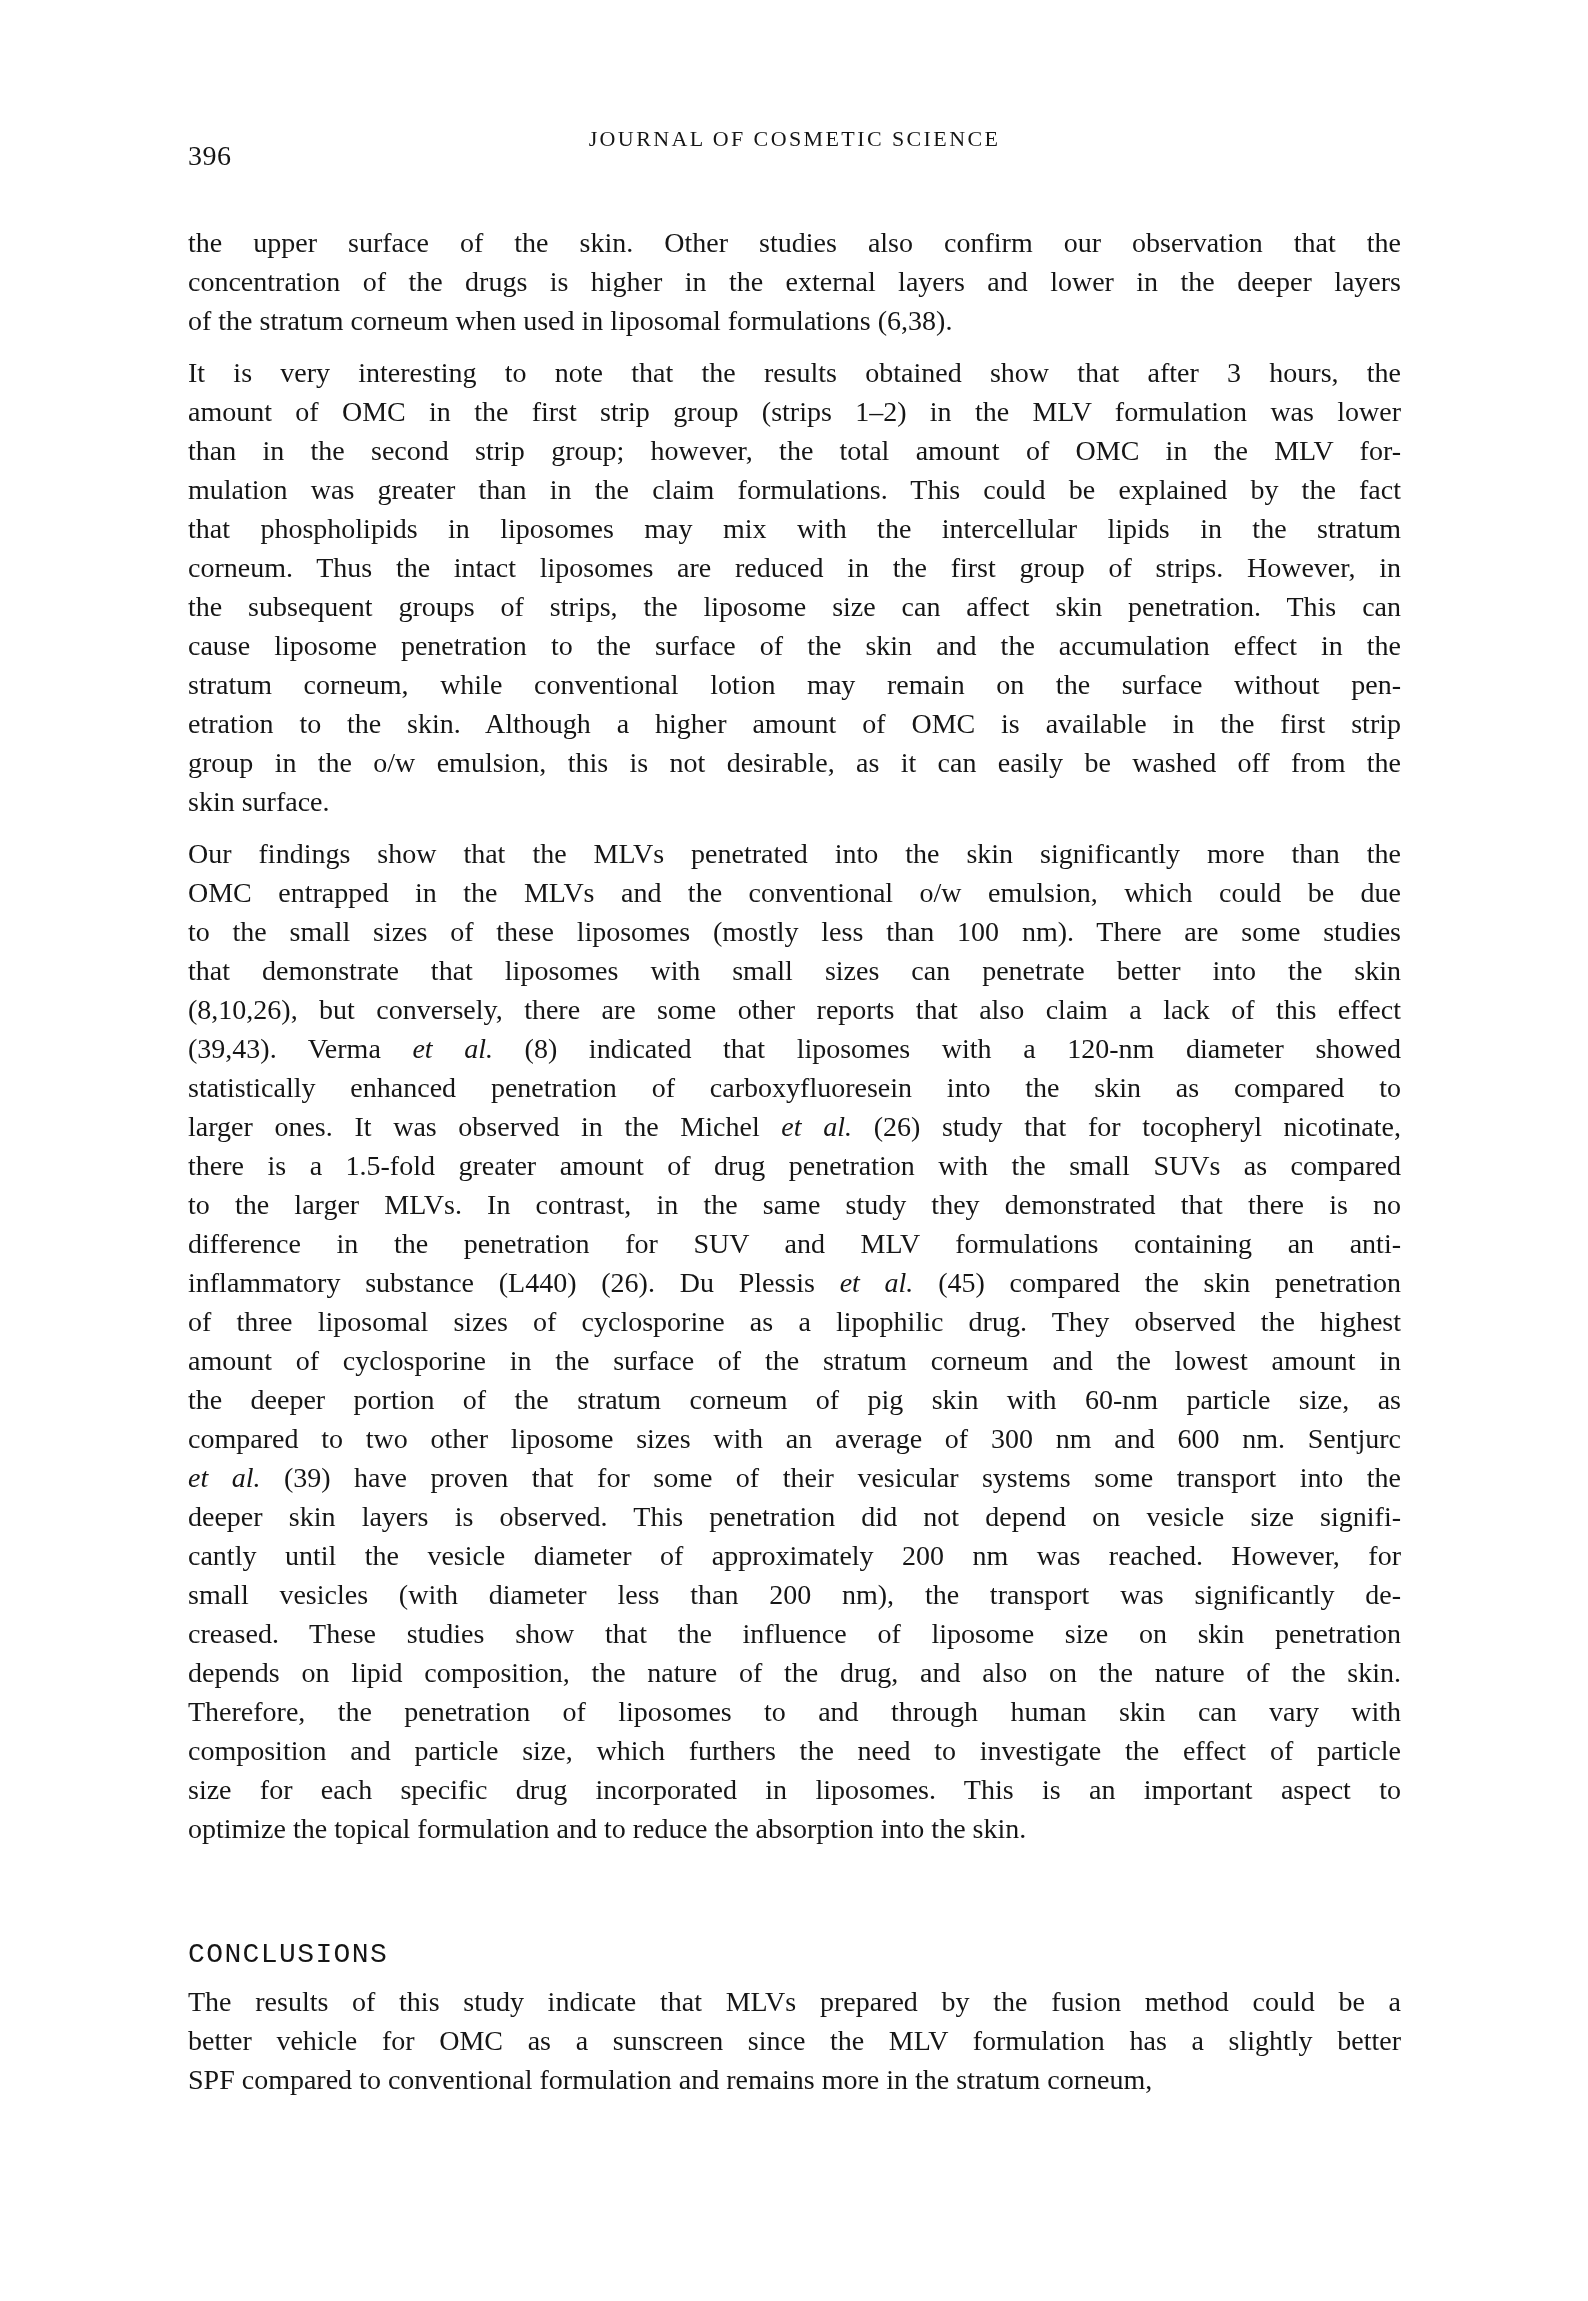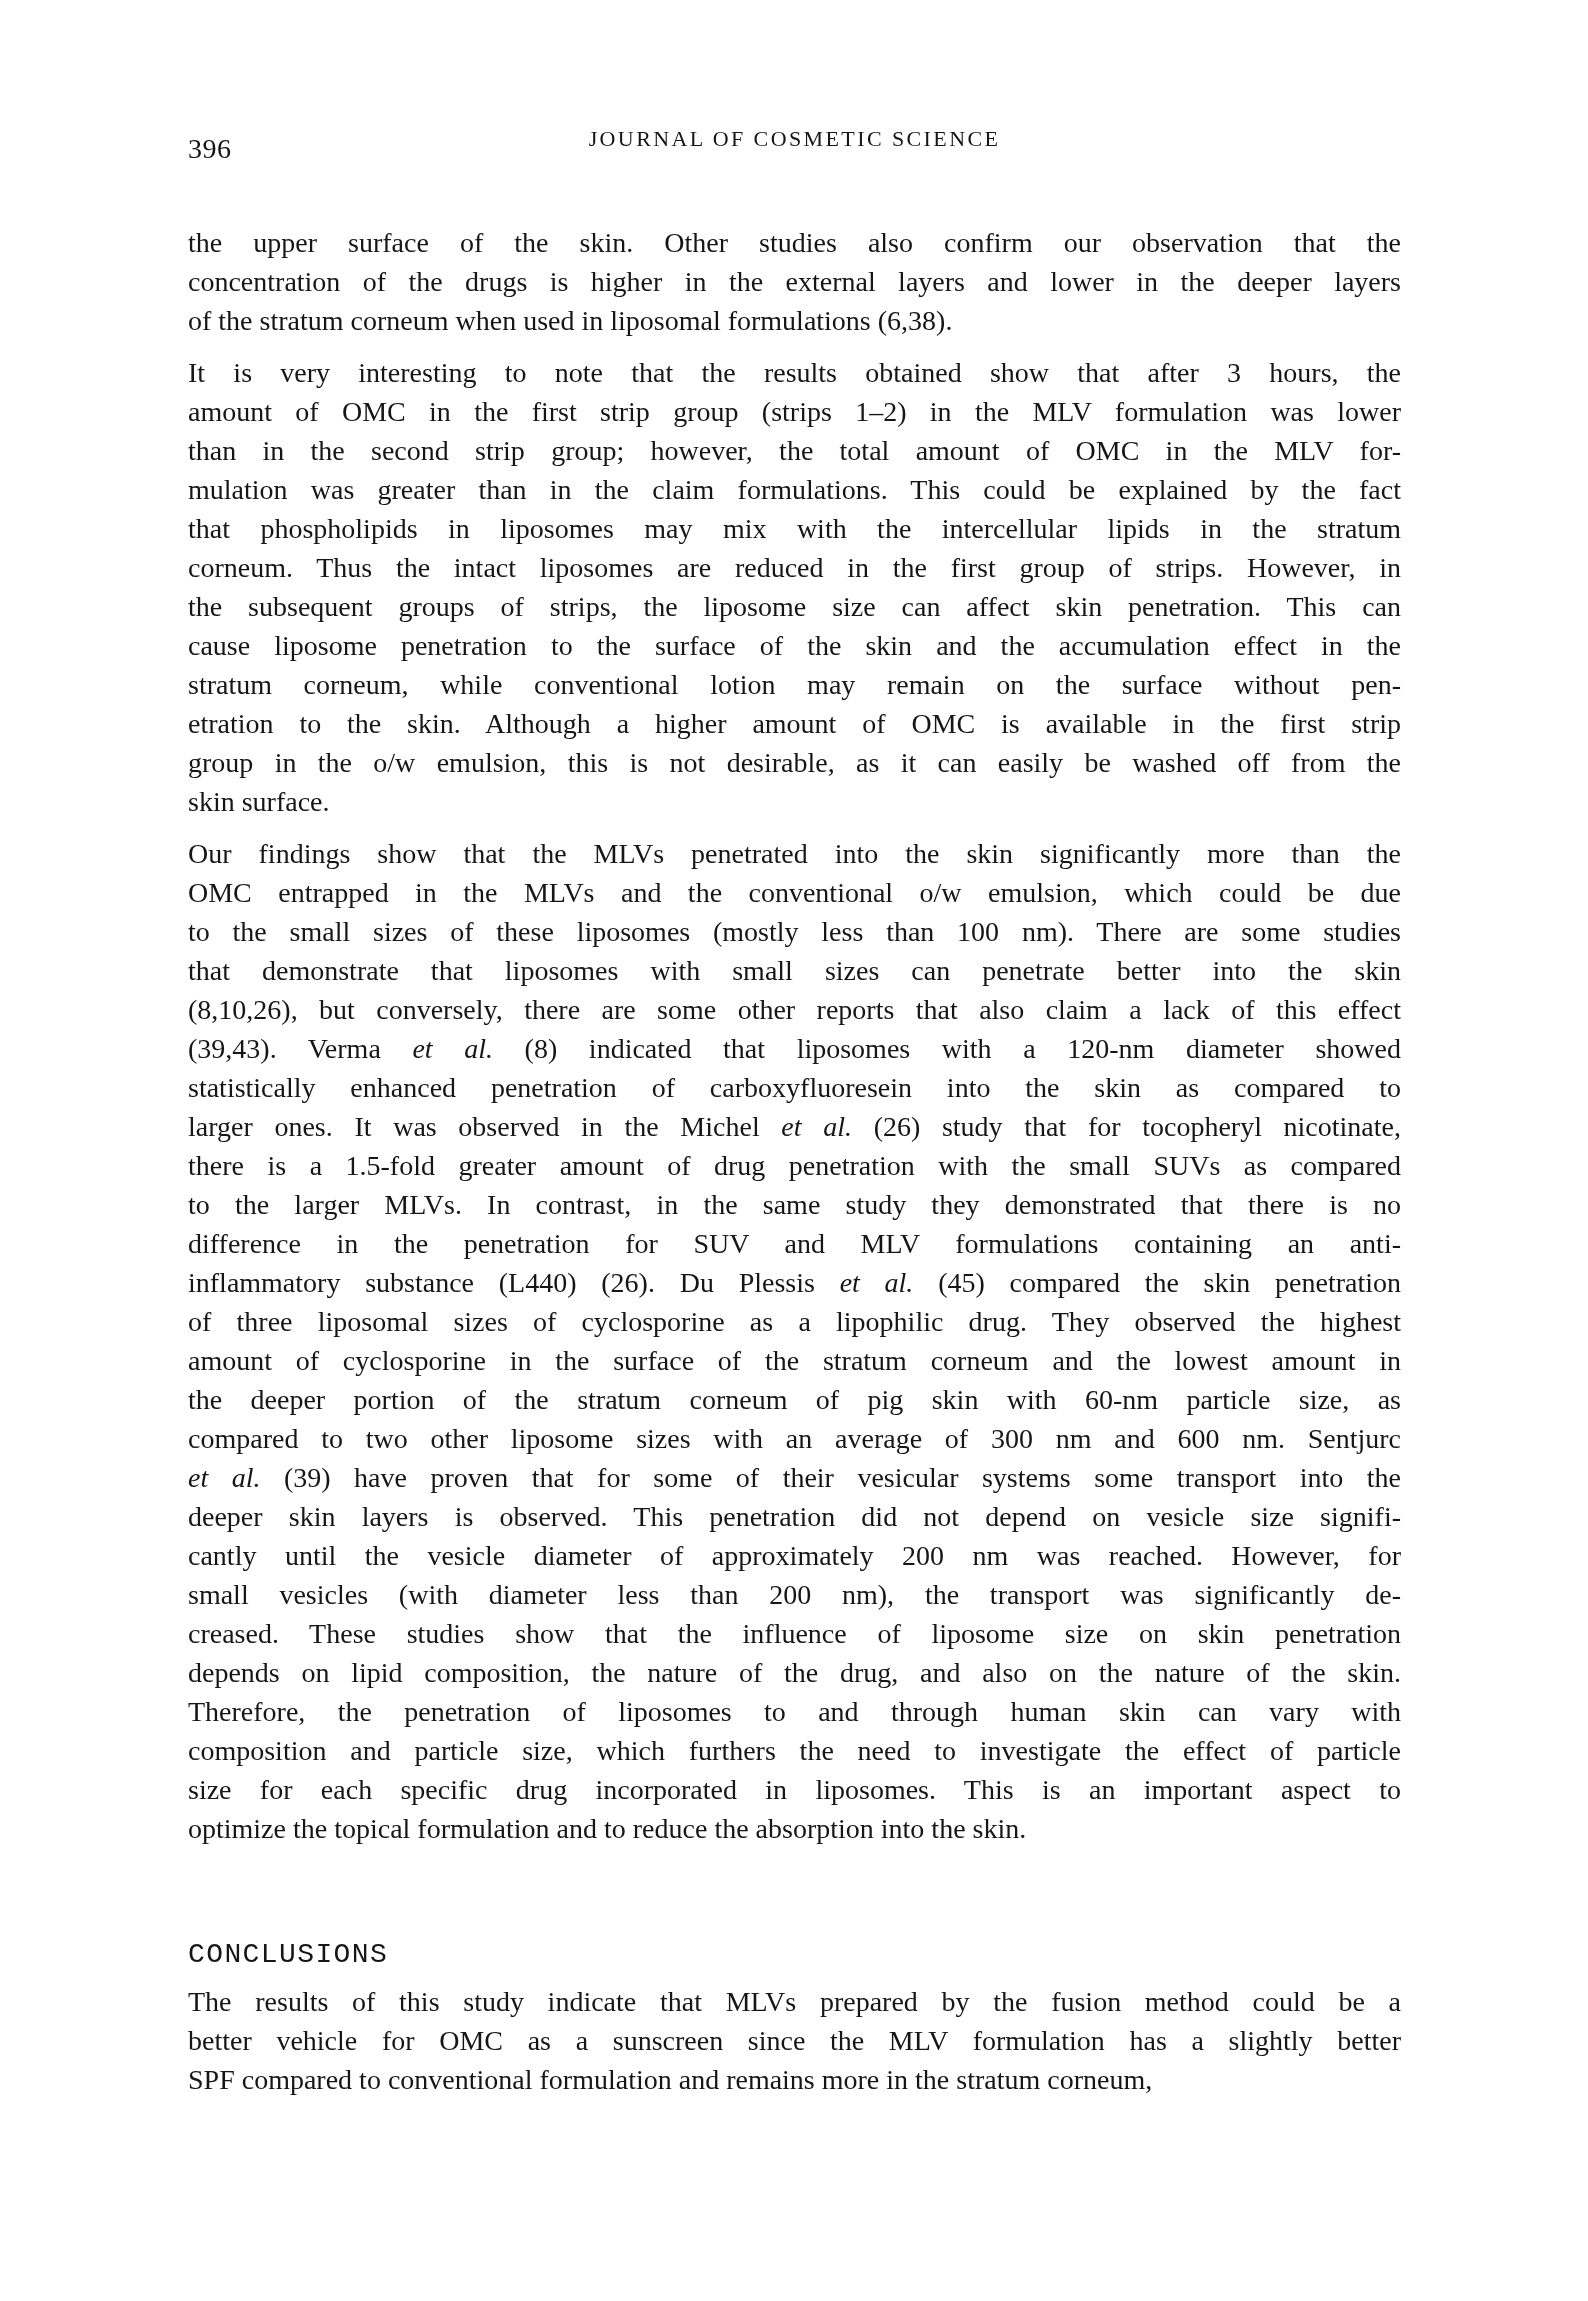--- a/index.html
+++ b/index.html
@@ -20,21 +20,21 @@
   .running-head {
     position: absolute;
     top: 125px;
     left: 188px;
     width: 1213px;
     height: 40px;
   }
   .page-number {
     position: absolute;
     left: 0;
-    top: 8px;
+    top: 15px;
     font-size: 28px;
     letter-spacing: 0.5px;
     font-family: Liberation Serif, serif;
   }
   .journal-title {
     text-align: center;
     font-size: 22px;
     letter-spacing: 2.4px;
     padding-top: 0.9px;
   }

